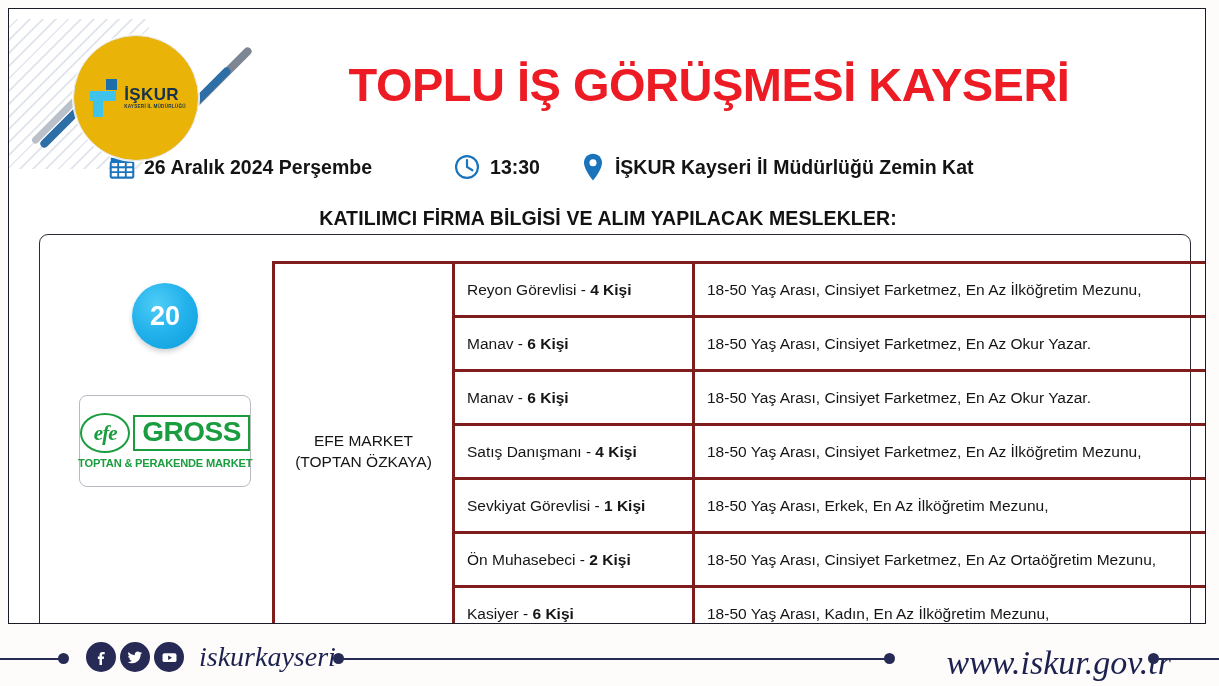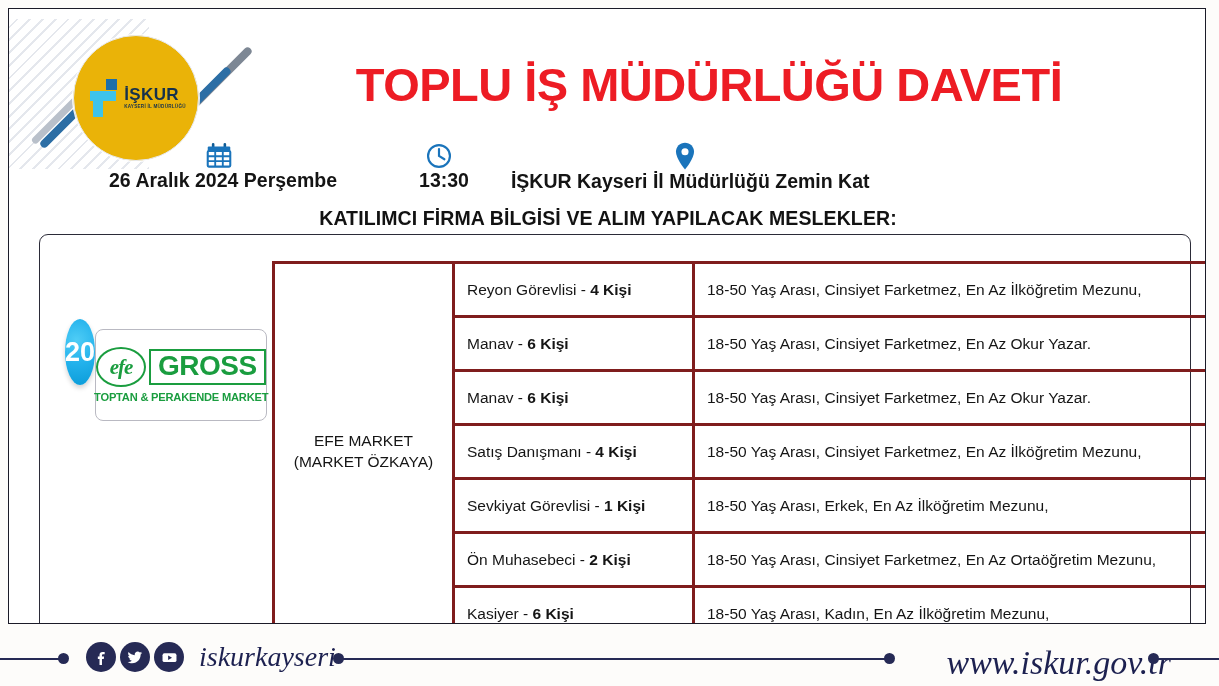--- a/index.html
+++ b/index.html
@@ -94,21 +94,21 @@
 
   
   .inforow {
     position: absolute;
     left: 100px; top: 140px;
     width: 1060px;
     height: 36px;
     display: flex;
     align-items: center;
   }
-  .info-item { display: flex; align-items: center; flex-direction: column; }
+  .info-item { display: flex; align-items: center; }
   .info-text {
     font-family: "Liberation Sans", sans-serif;
     font-size: 19.5px;
     font-weight: 700;
     color: #141414;
     white-space: nowrap;
   }
   .ic { display: inline-flex; align-items: center; justify-content: center; }
   .gap-a { width: 82px; }
   .gap-b { width: 42px; }
@@ -136,20 +136,21 @@
     box-sizing: border-box;
     background: #fff;
   }
 
   
   .left-panel {
     position: absolute;
     left: 25px; top: 48px;
     width: 200px;
     display: flex;
+    flex-direction: column;
     align-items: center;
   }
   .count-badge {
     width: 66px; height: 66px;
     border-radius: 50%;
     background: radial-gradient(circle at 38% 32%, #4fcdf6 0%, #23b2ec 48%, #0a9bd8 100%);
     box-shadow: 0 3px 5px rgba(0,0,0,.18);
     display: flex; align-items: center; justify-content: center;
     font-family: "Liberation Sans", sans-serif;
     font-size: 27px; font-weight: 700; color: #ffffff;
@@ -279,21 +280,21 @@
             <path d="M7 24 h10 v16 H7 z" fill="#3fc3ea"></path>
           </svg>
         </span>
         <span class="iskur-words">
           <span class="iskur-main">İŞKUR</span>
           <span class="iskur-sub">KAYSERİ İL MÜDÜRLÜĞÜ</span>
         </span>
       </div>
     </div>
 
-    <div class="title">TOPLU İŞ MÜDÜRLÜĞÜ DAVETİ</div>
+    <div class="title">TOPLU İŞ GÖRÜŞMESİ KAYSERİ</div>
 
     <div class="inforow">
 
       <div class="info-item">
         <span class="ic" style="margin-right:9px;">
           <svg width="26" height="26" viewBox="0 0 24 24" xmlns="http://www.w3.org/2000/svg">
             <path d="M6.6 1.2v2.4M17.4 1.2v2.4" stroke="#0f5c96" stroke-width="2.4" stroke-linecap="round"></path>
             <rect x="1.6" y="3.2" width="20.8" height="4.2" rx="1" fill="#1a74bb"></rect>
             <rect x="1.6" y="7.4" width="20.8" height="14.4" rx="1" fill="none" stroke="#1a74bb" stroke-width="1.9"></rect>
             <path d="M1.6 12.2h20.8M1.6 16.8h20.8M8.5 7.6v14M15.5 7.6v14" stroke="#1a74bb" stroke-width="1.7"></path>
@@ -340,21 +341,21 @@
           </div>
           <div class="fl-sub">TOPTAN &amp; PERAKENDE MARKET</div>
         </div>
       </div>
 
       <table class="jobs-table">
         <tbody>
           <tr>
             <td class="col-firm" rowspan="7">
               <span>EFE MARKET</span><br>
-              <span>(MARKET ÖZKAYA)</span>
+              <span>(TOPTAN ÖZKAYA)</span>
             </td>
             <td class="col-title"><span>Reyon Görevlisi - </span><span class="k-bold">4 Kişi</span></td>
             <td class="col-req">18-50 Yaş Arası, Cinsiyet Farketmez, En Az İlköğretim Mezunu,</td>
           </tr>
           <tr>
             <td class="col-title"><span>Manav - </span><span class="k-bold">6 Kişi</span></td>
             <td class="col-req">18-50 Yaş Arası, Cinsiyet Farketmez, En Az Okur Yazar.</td>
           </tr>
           <tr>
             <td class="col-title"><span>Manav - </span><span class="k-bold">6 Kişi</span></td>

